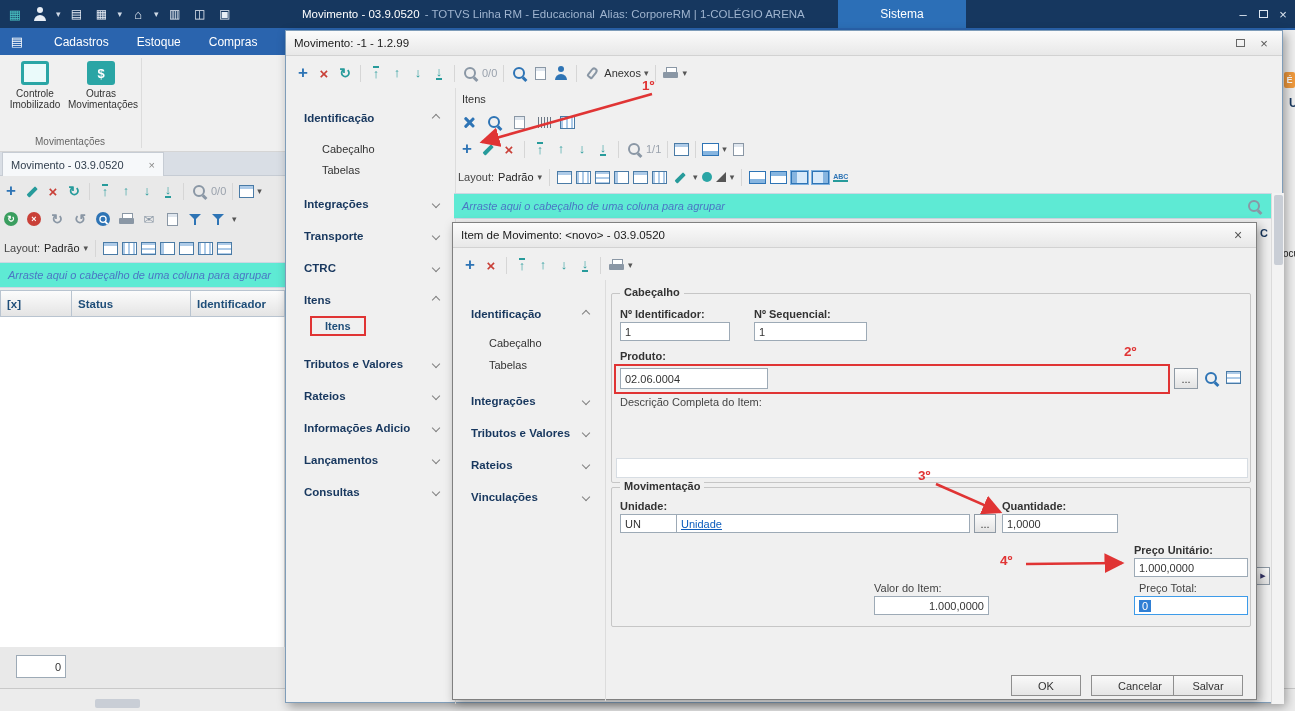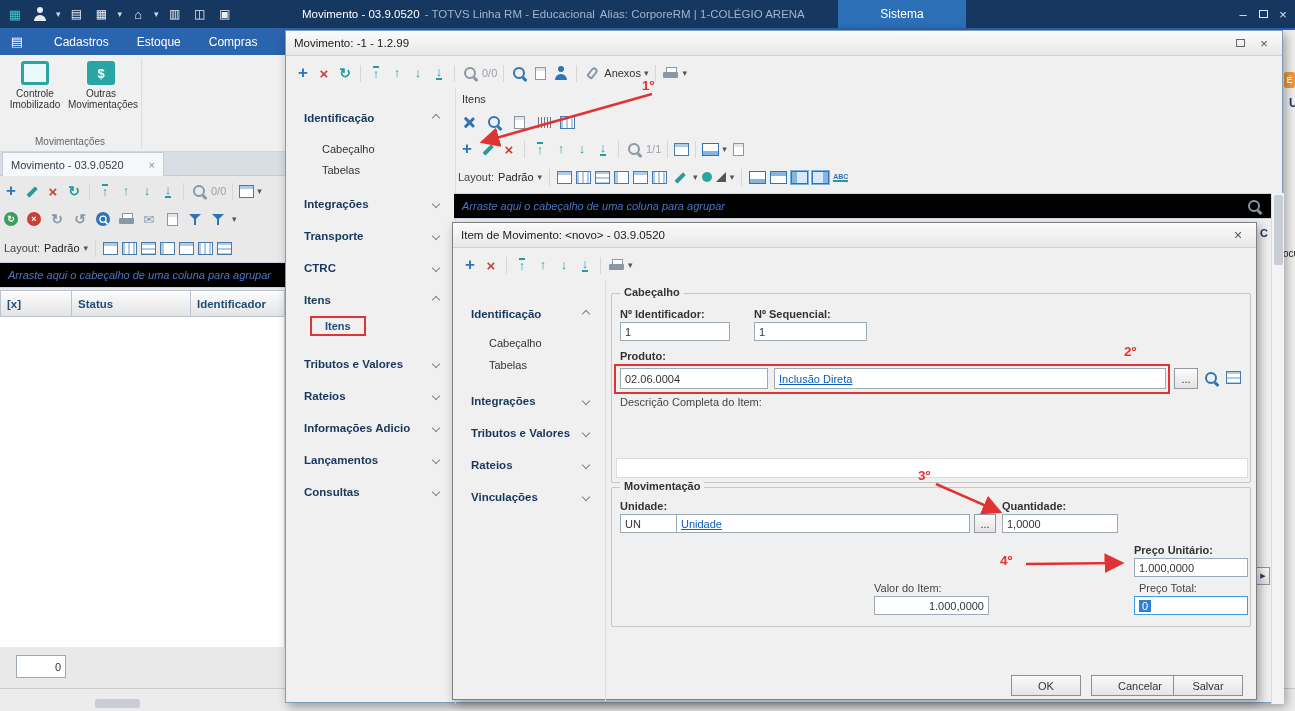--- a/index.html
+++ b/index.html
@@ -59,21 +59,21 @@
   .chev.down{transform:rotate(45deg)}
   .nav-sec{position:absolute;left:0;width:100%;height:22px;display:flex;align-items:center;padding:0 16px 0 18px;font-weight:bold;font-size:11.5px;color:#17375e;cursor:pointer}
   .nav-sec .chev{margin-left:auto}
   .nav-sub{position:absolute;left:36px;font-size:11px;color:#333;cursor:pointer}
   .lbl{position:absolute;font-weight:bold;color:#333;white-space:nowrap}
   .field{position:absolute;background:#fff;border:1px solid #9daab6;padding:1px 4px;display:flex;align-items:center;overflow:hidden;white-space:nowrap}
   .link{color:#0b5cbd;text-decoration:underline;cursor:pointer}
   .btn3{position:absolute;border:1px solid #8f9aa5;background:linear-gradient(#fcfcfc,#e3e3e3);display:flex;align-items:center;justify-content:center;cursor:pointer}
   .gbox{position:absolute;border:1px solid #c6c6c6;border-radius:2px}
   .legend{position:absolute;top:-8px;left:8px;background:#f0f0f0;padding:0 4px;color:#333;font-weight:bold}
-  .groupbar{color:#4a76c4;font-style:italic;background:#000000;border-top:1px solid #cdd7e3;border-bottom:1px solid #cdd7e3;display:flex;align-items:center;padding:0 8px}
+  .groupbar{color:#4a76c4;font-style:italic;background:#5eead4;border-top:1px solid #cdd7e3;border-bottom:1px solid #cdd7e3;display:flex;align-items:center;padding:0 8px}
   .th{position:absolute;top:0;height:27px;background:linear-gradient(#fcfcfc,#e4e4e4);border:1px solid #b9c4d0;display:flex;align-items:center;padding:0 6px;font-weight:bold;color:#1f4e79;font-size:11.5px;cursor:pointer}
   .dlg{position:absolute;background:#f0f0f0;box-shadow:3px 4px 10px rgba(0,0,0,.35)}
   .dlg-title{position:absolute;top:0;left:0;right:0;height:25px;display:flex;align-items:center;padding:0 8px;background:linear-gradient(#fbfbfb,#e8e8e8);border-bottom:1px solid #d2d2d2;font-size:11.5px;color:#1a1a1a}
   .winbtn{width:20px;height:18px;display:inline-flex;align-items:center;justify-content:center;color:#555;cursor:pointer;font-size:13px}
   .rest{width:9px;height:8px;border:1.5px solid #666;display:inline-block}
   .ann{position:absolute;color:#e03434;font-weight:bold;font-size:13.5px;z-index:62}
   .redbox{position:absolute;border:2px solid #e03434;pointer-events:none;z-index:40}
   .dlg-btn{position:absolute;height:21px;border:1px solid #8f8f8f;background:linear-gradient(#f9f9f9,#e5e5e5);display:flex;align-items:center;justify-content:center;font-size:11px;cursor:pointer}
   .scroll{position:absolute;background:#f3f3f3;border-left:1px solid #dcdcdc}
   .thumb{position:absolute;background:#c9ced6;border-radius:2px}
@@ -491,23 +491,20 @@
     <span class="lbl" style="left:142px;top:14px">Nº Sequencial:</span>
     <div class="field" style="left:142px;top:28px;width:113px;height:19px">
         <span>1</span>
       </div>
 
     <span class="lbl" style="left:8px;top:56px">Produto:</span>
     <div class="redbox" style="left:2px;top:70px;width:556px;height:30px"></div>
     <div class="field" style="left:8px;top:74px;width:148px;height:21px">
         <span>02.06.0004</span>
       </div>
-    <div class="field" style="left:162px;top:74px;width:392px;height:21px">
-        <span class="link">Inclusão Direta</span>
-      </div>
     <div class="btn3" style="left:562px;top:74px;width:24px;height:21px">
         <span>...</span>
       </div>
     <span class="ico c-blue" style="position:absolute;left:590px;top:74px">
         <span class="mag"></span>
       </span>
     <span class="lg rows" style="position:absolute;left:614px;top:77px"></span>
 
     <span class="lbl" style="left:8px;top:102px;font-weight:normal;color:#444">Descrição Completa do Item:</span>
     <div class="abs" style="left:4px;top:164px;width:632px;height:20px;background:#fff;border:1px solid #d7dde3"></div>

